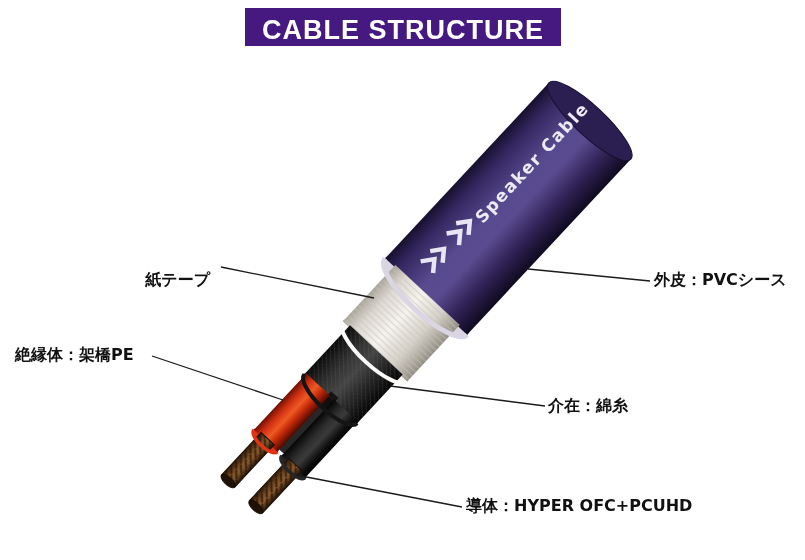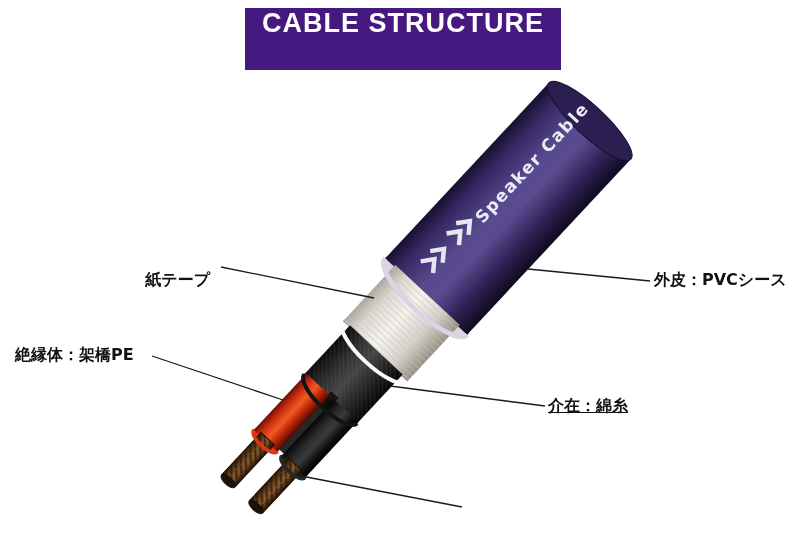--- a/index.html
+++ b/index.html
@@ -1,22 +1,22 @@
 <!DOCTYPE html>
 <html><head>
 <meta charset="utf-8">
 <style>
   html,body{margin:0;padding:0;background:#ffffff;}
   .page{
     position:relative;width:805px;height:560px;background:#ffffff;overflow:hidden;
     font-family:"DejaVu Sans","Liberation Sans",sans-serif;
   }
   .banner{
-    position:absolute;left:245px;top:8px;width:316px;height:62px;
-    background:#45197f;display:flex;align-items:flex-start;justify-content:center;
+    position:absolute;left:245px;top:8px;width:316px;height:38px;
+    background:#45197f;display:flex;align-items:flex-end;justify-content:center;
   }
   .banner .title{
     color:#ffffff;font-size:27px;font-weight:bold;letter-spacing:1px;
     font-family:"Liberation Sans","DejaVu Sans",sans-serif;
   }
   .lbl{
     position:absolute;font-weight:bold;font-size:16px;color:#111111;white-space:nowrap;
   }
   svg.cable{position:absolute;left:0;top:0;}
 </style>
@@ -147,15 +147,16 @@
       <line x1="152" y1="356" x2="283" y2="400"></line>
       <line x1="650" y1="281" x2="528" y2="269"></line>
       <line x1="545" y1="406" x2="390" y2="386"></line>
       <line x1="462" y1="507" x2="296" y2="475"></line>
     </g>
   </svg>
 
   <div class="lbl" style="right:595px;top:270px;">紙テープ</div>
   <div class="lbl" style="left:15px;top:345px;text-align:right;">絶縁体：架橋PE</div>
   <div class="lbl" style="left:654px;top:270px;text-align:right;">外皮：PVCシース</div>
-  <div class="lbl" style="left:548px;top:396px;text-decoration:underline;">介在：綿糸</div>
+  <div class="lbl" style="left:548px;top:396px;">介在：綿糸</div>
+  <div class="lbl" style="left:466px;top:496px;">導体：HYPER OFC+PCUHD</div>
 
 </div>
 
 </body></html>

